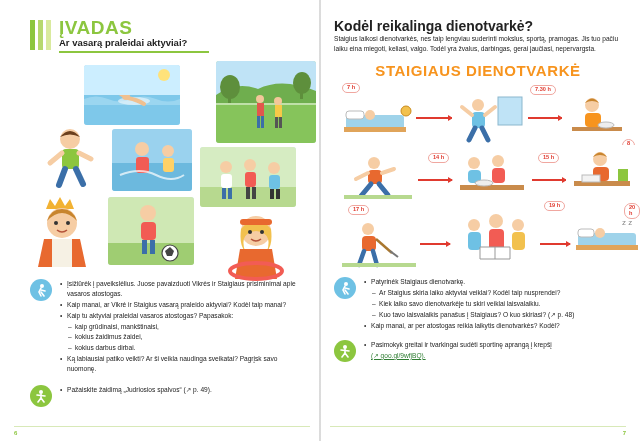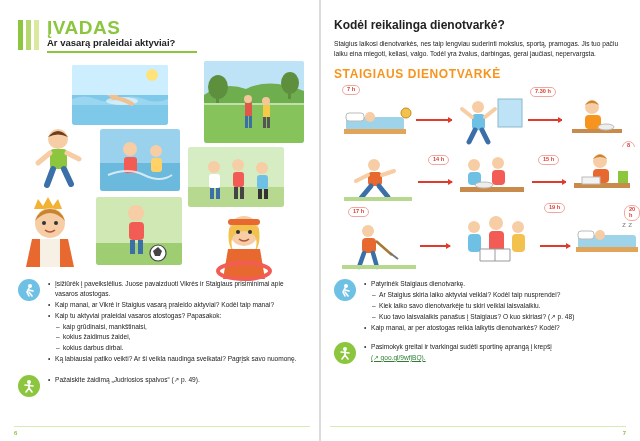--- a/index.html
+++ b/index.html
@@ -5,21 +5,21 @@
   html,body{margin:0;padding:0;}
   body{
     width:640px;height:441px;
     background:#ffffff;
     font-family:"Liberation Sans",sans-serif;
     color:#333;
     overflow:hidden;
     position:relative;
   }
   .page{position:absolute;inset:0;display:flex;}
-  .left-page{position:relative;width:320px;height:441px;box-sizing:border-box;padding:18px 14px 0 18px;}
+  .left-page{position:relative;width:320px;height:441px;box-sizing:border-box;padding:18px 14px 0 30px;}
   .right-page{position:relative;width:320px;height:441px;box-sizing:border-box;padding:18px 18px 0 14px;}
   .spine{position:absolute;left:319px;top:0;width:2px;height:441px;background:linear-gradient(to right,#e8e8e8,#cfcfcf,#e8e8e8);}
 
   
   .chapter-head{display:flex;align-items:flex-start;gap:8px;}
   .chapter-bars{display:flex;gap:3px;padding-top:2px;}
   .chapter-bars i{display:block;width:5px;height:30px;background:#8cc63f;}
   .chapter-bars i:nth-child(2){background:#b6d86f;}
   .chapter-bars i:nth-child(3){background:#d9ea9e;}
   .chapter-title{font-size:19px;font-weight:bold;color:#8cc63f;letter-spacing:.5px;line-height:1;}
@@ -37,23 +37,23 @@
   .qicon svg{display:block;}
   .qlist{font-size:6.6px;line-height:1.5;color:#222;flex:1;}
   .qlist ul{margin:0;padding-left:9px;list-style:none;}
   .qlist li{position:relative;margin-bottom:1px;}
   .qlist li:before{content:"•";position:absolute;left:-7px;color:#333;}
   .qlist li.sub{padding-left:8px;}
   .qlist li.sub:before{content:"–";left:1px;}
   .qlist li.nodot:before{content:"";}
 
   
-  .r-title{font-size:12px;font-weight:bold;color:#222;margin-bottom:7px;}
+  .r-title{font-size:14px;font-weight:bold;color:#222;margin-bottom:0;}
   .r-para{font-size:6.6px;line-height:1.55;color:#222;margin-bottom:8px;}
-  .sched-title{font-size:12px;font-weight:bold;color:#f7941e;letter-spacing:.6px;margin:2px 0 4px;}
+  .sched-title{text-align:center;font-size:15px;font-weight:bold;color:#f7941e;letter-spacing:.6px;margin:2px 0 4px;}
   .sched{position:relative;height:190px;}
   .sbox{position:absolute;border-radius:2px;overflow:hidden;}
   .time{position:absolute;font-size:5.6px;font-weight:bold;color:#e03a2f;background:#fff;border:1px solid #f0a7a0;border-radius:7px;padding:1px 4px;line-height:1;}
   .arrow{position:absolute;height:2px;background:#e03a2f;}
   .arrow:after{content:"";position:absolute;right:-1px;top:-2.5px;border-left:5px solid #e03a2f;border-top:3.5px solid transparent;border-bottom:3.5px solid transparent;}
 
   .link{color:#2e7d32;text-decoration:underline;}
   .folio{position:absolute;bottom:5px;font-size:6px;color:#8cc63f;font-weight:bold;}
   .folio.l{left:14px;}
   .folio.r{right:14px;}

